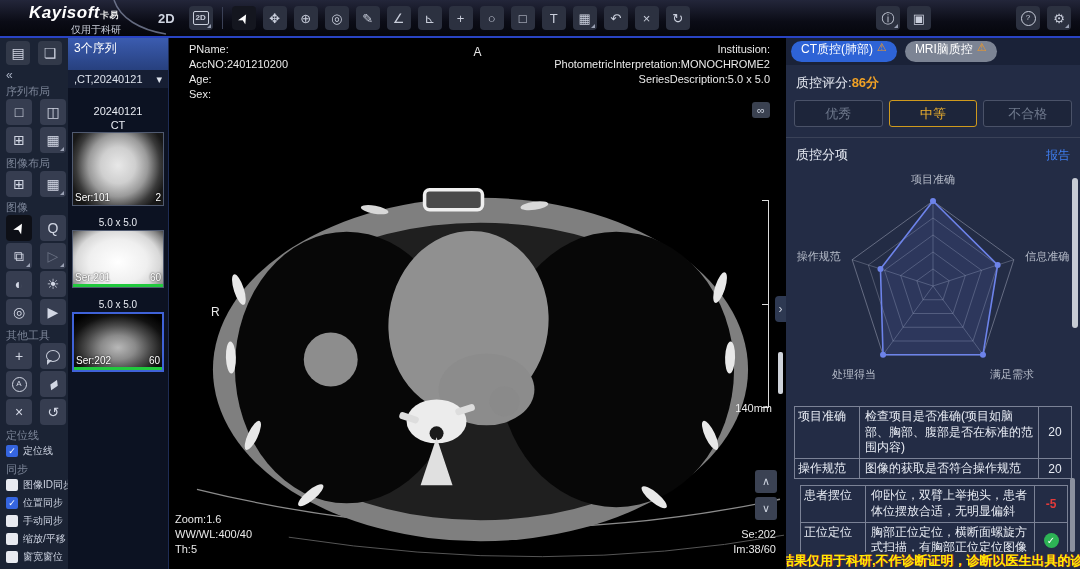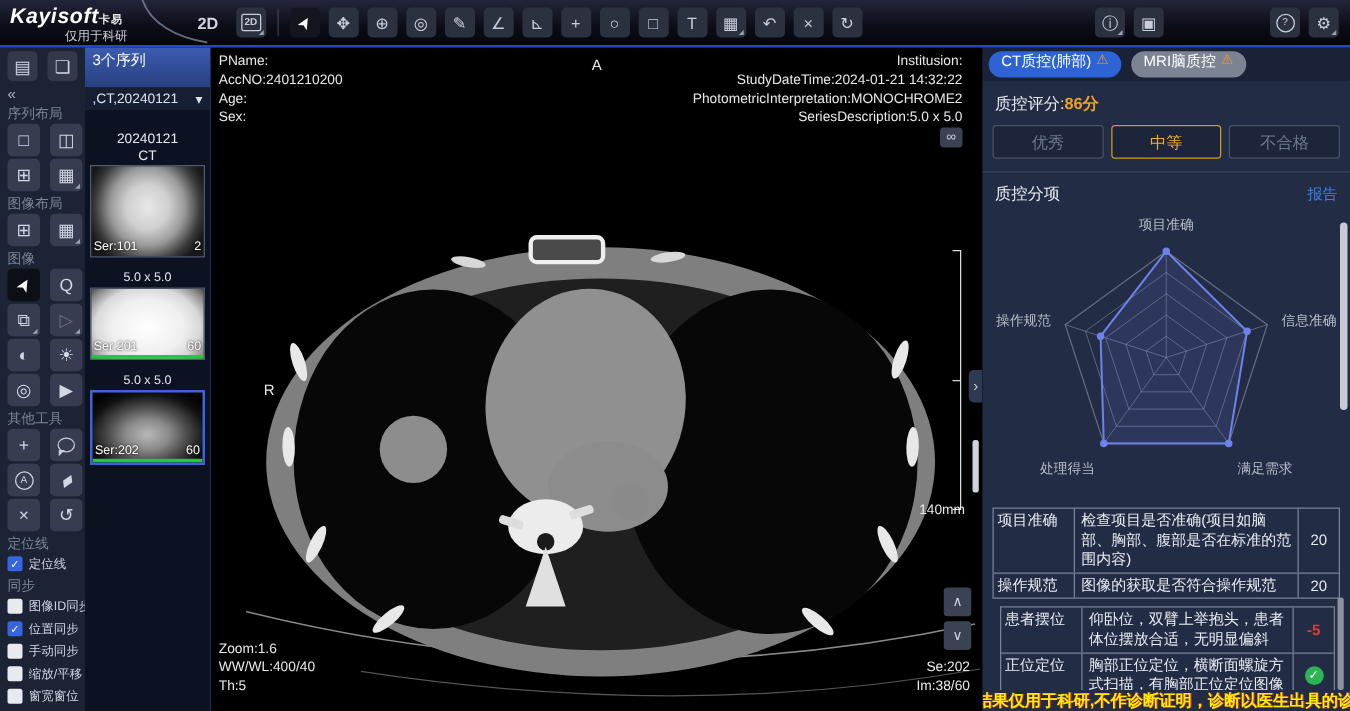--- a/index.html
+++ b/index.html
@@ -1,21 +1,21 @@
 <!DOCTYPE html>
 <html><head>
 <meta charset="utf-8">
 <style>
   html,body{margin:0;padding:0;background:#000;}
   .app{width:1080px;height:569px;position:relative;overflow:hidden;background:#0a0f1e;
        font-family:"Liberation Sans","DejaVu Sans",sans-serif;display:flex;flex-direction:column;}
   
   .topbar{height:36px;min-height:36px;background:linear-gradient(180deg,#23263a 0%,#0b0c16 60%,#05060c 100%);
           border-bottom:2px solid #2944c4;display:flex;align-items:center;position:relative;z-index:5;}
-  .logo{width:140px;height:36px;position:relative;padding-left:8px;box-sizing:border-box;}
+  .logo{width:140px;height:36px;position:relative;padding-left:8px;box-sizing:border-box;text-align:center;}
   .logo-main{font-size:17px;font-weight:bold;font-style:italic;color:#fff;letter-spacing:.5px;line-height:20px;padding-top:3px;}
   .logo-cn{font-size:9px;color:#e8e8e8;font-style:normal;}
   .logo-sub{font-size:10px;color:#cfd3de;margin-left:44px;line-height:10px;}
   .logo svg{position:absolute;right:-26px;top:0;pointer-events:none;}
   .mode2d{font-size:13px;color:#cfd4e0;font-weight:bold;margin:0 14px 0 18px;}
   .tb{width:24px;height:24px;background:#2c3140;border-radius:4px;color:#c9cedb;display:flex;
       align-items:center;justify-content:center;font-size:13px;position:relative;margin-right:7px;flex:none;}
   .tb.active{background:#14161f;color:#fff;}
   .g{display:inline-block;line-height:1;}
   .g.boxed{font-size:8px;border:1px solid #c9cedb;border-radius:2px;padding:2px 2px;font-weight:bold;}
@@ -381,29 +381,28 @@
         <ellipse cx="552" cy="250" rx="16" ry="5" fill="#e8e8e8" transform="rotate(-72 552 250)"></ellipse>
         <ellipse cx="562" cy="320" rx="16" ry="5" fill="#e8e8e8" transform="rotate(-88 562 320)"></ellipse>
         <ellipse cx="542" cy="398" rx="16" ry="5" fill="#e8e8e8" transform="rotate(-115 542 398)"></ellipse>
         <ellipse cx="486" cy="460" rx="16" ry="5" fill="#e8e8e8" transform="rotate(-140 486 460)"></ellipse>
         <ellipse cx="268" cy="384" rx="30" ry="22" fill="#ececec"></ellipse>
         <circle cx="268" cy="396" r="7" fill="#1a1a1a"></circle>
         <path d="M268 400 L252 448 L284 448 Z" fill="#e0e0e0"></path>
         <rect x="232" y="374" width="20" height="7" rx="3" fill="#dddddd" transform="rotate(18 232 374)"></rect>
         <rect x="286" y="372" width="20" height="7" rx="3" fill="#dddddd" transform="rotate(-18 286 372)"></rect>
       </svg>
-      <div class="ovl" style="left:6px;top:4px;">
+      <div class="ovl" style="left:20px;top:4px;">
         <div>PName:</div>
         <div>AccNO:2401210200</div>
         <div>Age:</div>
         <div>Sex:</div>
       </div>
       <div class="ovl right" style="right:16px;top:4px;">
         <div>Institusion:</div>
-        <div>StudyDateTime:2024-01-21 14:32:22</div>
         <div>PhotometricInterpretation:MONOCHROME2</div>
         <div>SeriesDescription:5.0 x 5.0</div>
       </div>
       <div class="link-btn">∞</div>
       <div class="ovl" style="left:50%;top:6px;transform:translateX(-50%);font-size:12px;">A</div>
       <div class="ovl" style="left:42px;top:266px;font-size:12px;">R</div>
       <div class="ruler">
         <i style="top:0;"></i>
           <i style="top:104px;"></i>
           <i style="bottom:0;"></i>

